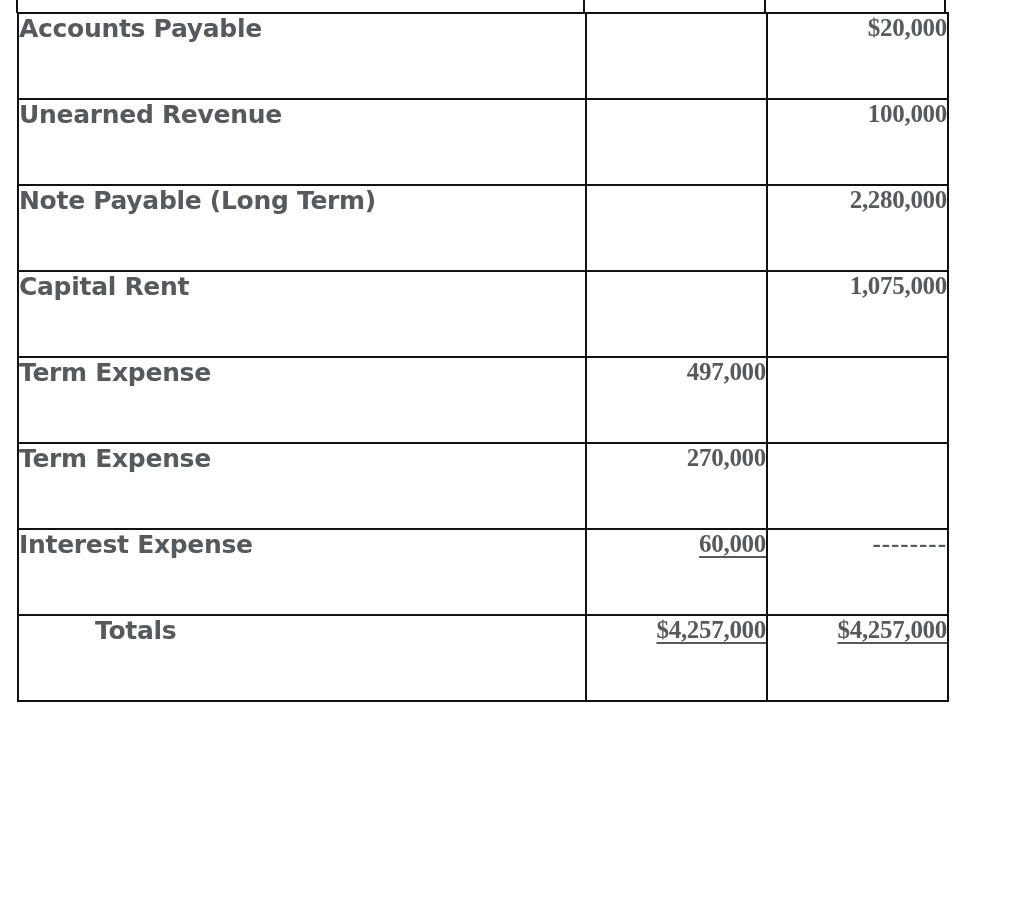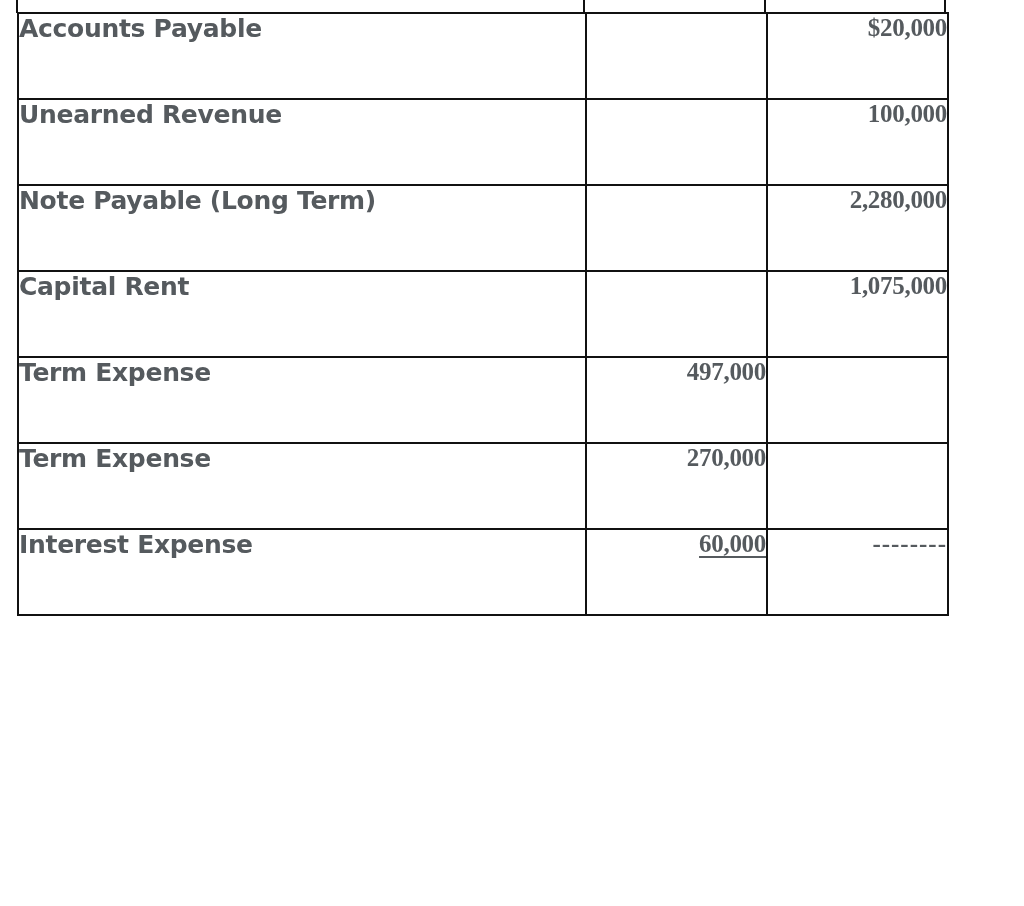--- a/index.html
+++ b/index.html
@@ -63,14 +63,19 @@
     <tr>
       <td class="lbl">Term Expense</td>
       <td class="num">270,000</td>
       <td class="num"></td>
     </tr>
     <tr>
       <td class="lbl">Interest Expense</td>
       <td class="num"><span class="u">60,000</span></td>
       <td class="num dash">--------</td>
     </tr>
+    <tr>
+      <td class="lbl indent">Totals</td>
+      <td class="num"><span class="u">$4,257,000</span></td>
+      <td class="num"><span class="u">$4,257,000</span></td>
+    </tr>
   </tbody>
 </table>
 
 </body></html>

